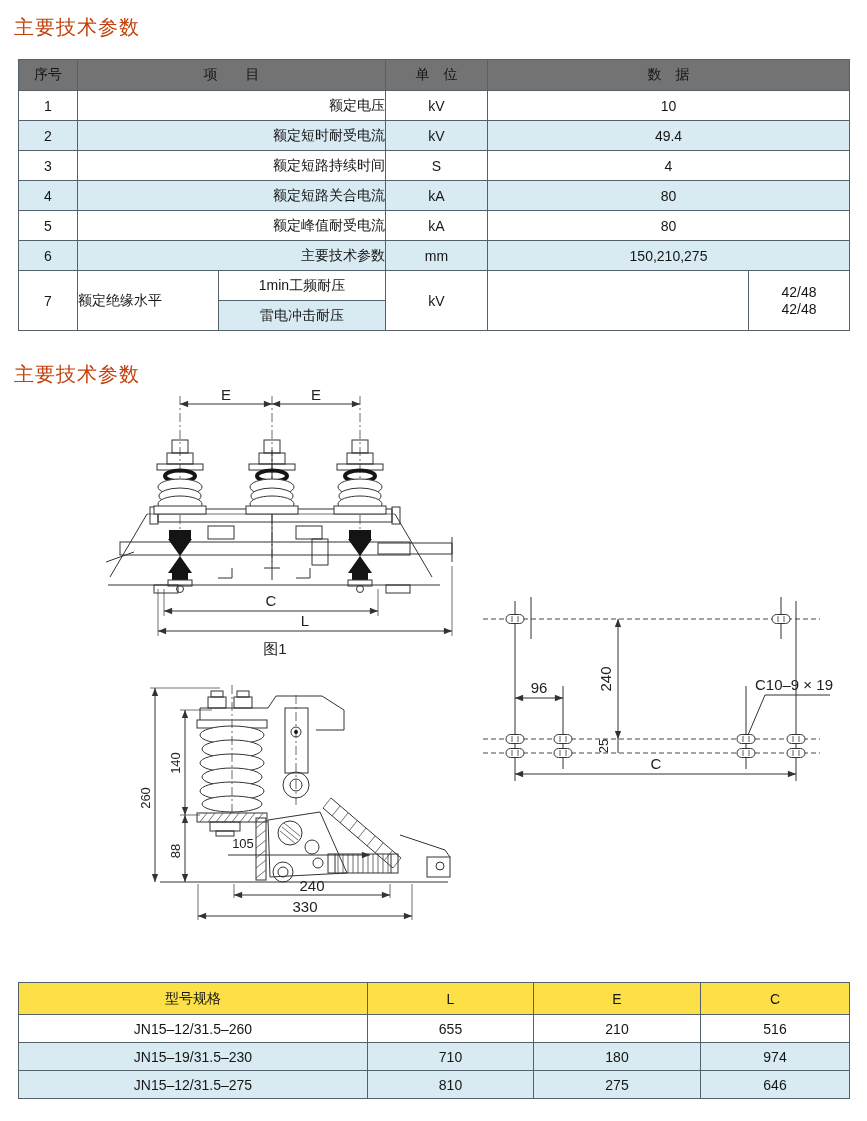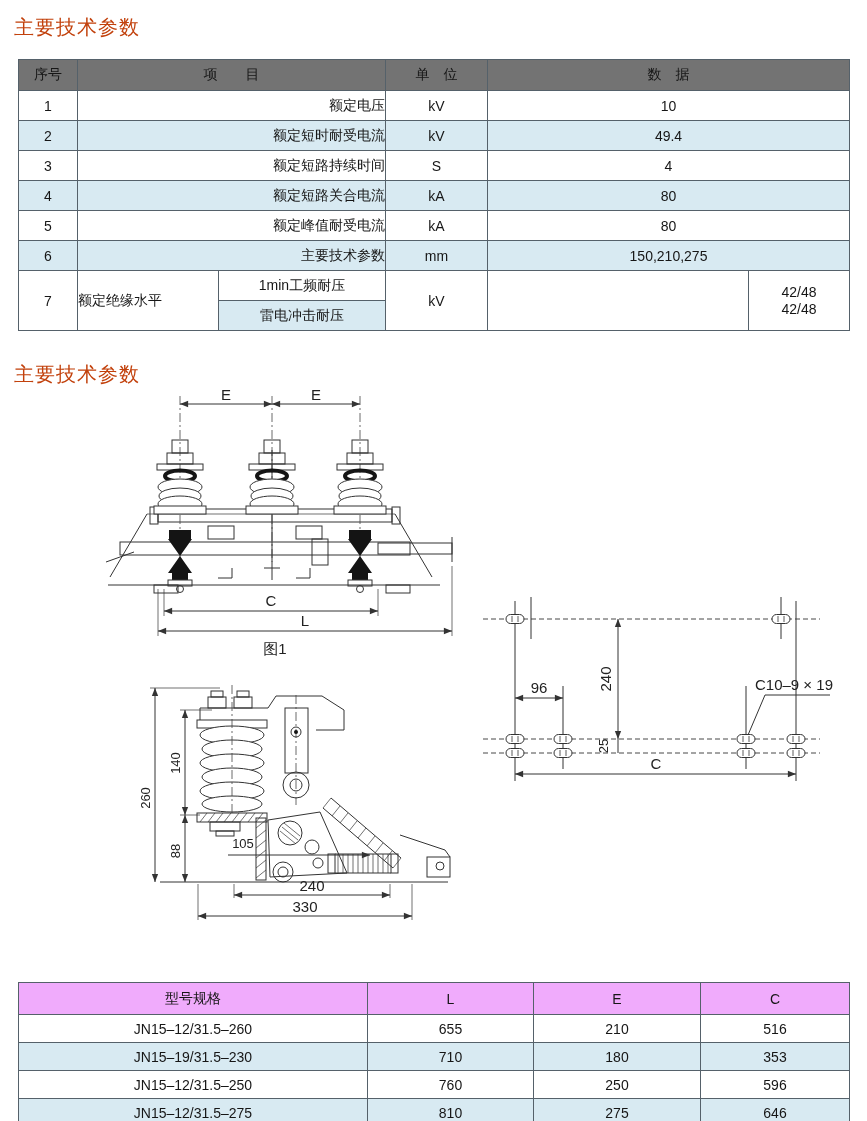--- a/index.html
+++ b/index.html
@@ -21,21 +21,21 @@
     overflow:hidden;white-space:nowrap;
   }
   .alt{background:#d8eaf2;}
   #params-table{margin-top:18px;}
   #params-table th{height:30px;background:#737373;}
   #params-table td{height:29px;}
   #params-table td.item{text-align:right;padding-left:24px;}
   #params-table td.item7{text-align:left;padding-left:0;}
   td.vals div{line-height:17px;font-size:14px;}
   #models-table{margin-top:25px;}
-  #models-table th{height:31px;background:#f0abfc;}
+  #models-table th{height:31px;background:#fde047;}
   #models-table td{height:27px;}
   .draw-area{position:relative;height:569px;margin-top:0;}
   .draw-area svg{position:absolute;}
   svg .ln{stroke:#333;stroke-width:1;fill:none;}
   svg .thin{stroke:#333;stroke-width:0.7;fill:none;}
   svg .cl{stroke:#444;stroke-width:0.8;fill:none;stroke-dasharray:9 3 2 3;}
   svg .dash{stroke:#333;stroke-width:0.9;fill:none;stroke-dasharray:5 3;}
   svg .blk{fill:#141414;stroke:none;}
   svg .wht{fill:#ffffff;stroke:#333;stroke-width:1;}
   svg text{font-family:"Liberation Sans","DejaVu Sans",sans-serif;font-size:13px;fill:#222;}
@@ -380,27 +380,21 @@
     <tr>
       <td>JN15–12/31.5–260</td>
       <td>655</td>
       <td>210</td>
       <td>516</td>
     </tr>
     <tr class="alt">
       <td>JN15–19/31.5–230</td>
       <td>710</td>
       <td>180</td>
-      <td>353</td>
-    </tr>
-    <tr>
-      <td>JN15–12/31.5–250</td>
-      <td>760</td>
-      <td>250</td>
-      <td>596</td>
+      <td>974</td>
     </tr>
     <tr class="alt">
       <td>JN15–12/31.5–275</td>
       <td>810</td>
       <td>275</td>
       <td>646</td>
     </tr>
   </tbody>
 </table>
 

